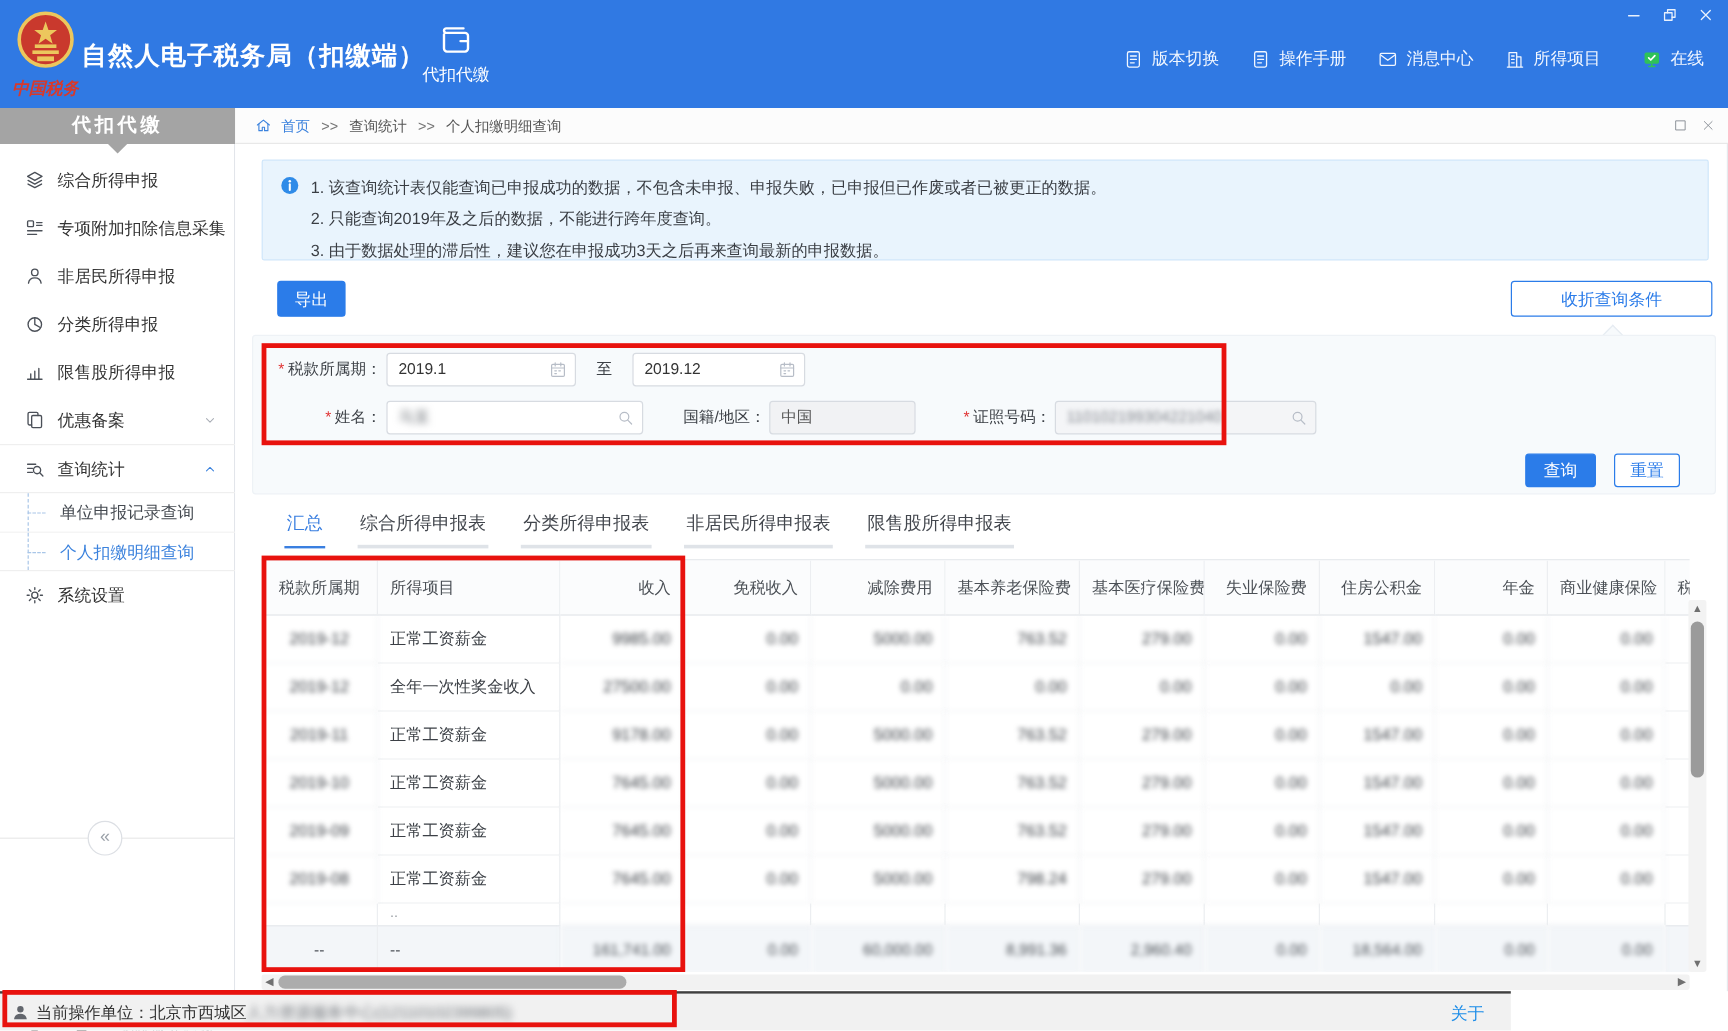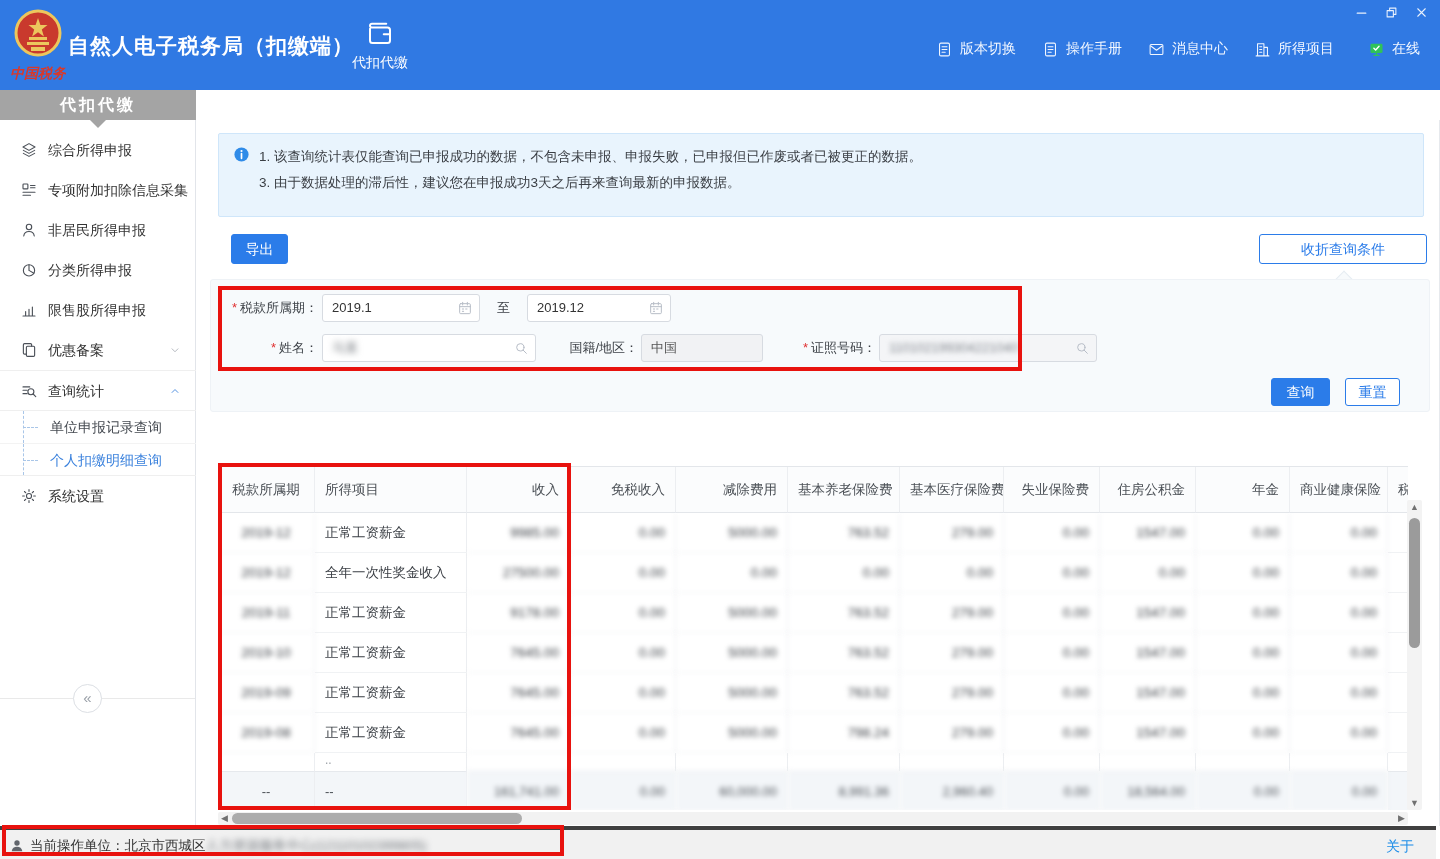--- a/index.html
+++ b/index.html
@@ -105,21 +105,21 @@
 
   
   #vscroll{left:1407px;top:500px;width:15px;height:310px;background:#f3f3f3;border-radius:2px}
   #vscroll .arrow{position:absolute;left:0;width:15px;height:14px;color:#707070;text-align:center;font-size:9px;line-height:14px;cursor:pointer}
   #vscroll .thumb{position:absolute;left:2px;top:18px;width:11px;height:130px;background:#9b9b9b;border-radius:6px;cursor:pointer}
   #hscroll{left:218px;top:812px;width:1190px;height:13px;background:#f2f2f2;border-radius:2px}
   #hscroll .arrow{position:absolute;top:0;width:13px;height:13px;color:#707070;text-align:center;font-size:9px;line-height:13px;cursor:pointer}
   #hscroll .thumb{position:absolute;left:14px;top:1px;width:290px;height:11px;background:#acacac;border-radius:6px;cursor:pointer}
 
   
-  #statusbar{left:0;top:826px;width:1436px;height:33px;background:#f1f1f1;border-top:4px solid #404040;line-height:32px;font-size:13.5px;color:#333}
+  #statusbar{left:0;top:826px;width:1259px;height:33px;background:#f1f1f1;border-top:2px solid #404040;line-height:32px;font-size:13.5px;color:#333}
   #statusbar .person-ic{position:absolute;left:9px;top:8px;width:16px;height:16px}
   #status-text{position:absolute;left:30px;top:0;white-space:nowrap}
   #about-link{position:absolute;right:22px;top:0;color:#1d8de8;cursor:pointer;font-size:14px}
 
   
   .anno{position:absolute;border:4px solid #e8120e;z-index:60;pointer-events:none}
   #anno-filter{left:218px;top:286px;width:804px;height:85px}
   #anno-table{left:218px;top:463px;width:353px;height:347px}
   #anno-status{left:2px;top:825px;width:562px;height:31px}
 </style>
@@ -254,30 +254,50 @@
         <path d="M40 8C30 2 14 4 11 14c-2.5 8 5 11 13 12.5S38 31 36 39c-2.5 9-16 11-25 5" stroke="#4a4a4a" stroke-width="5" fill="none" stroke-linecap="round"></path>
         <rect x="46" y="4" width="8" height="22" rx="4" fill="#2e2e2e"></rect>
         <circle cx="50" cy="36" r="5" fill="#2e2e2e"></circle>
         <path d="M14 52c6 6 16 7 22 1" stroke="#4a4a4a" stroke-width="4" fill="none" stroke-linecap="round"></path>
       </svg>
       <span class="cap">纳税服务热线</span>
       
     </div>
   </div>
 
+  <div id="breadcrumb" class="abs">
+    <svg class="ic home-ic" viewBox="0 0 24 24">
+      <path d="M4 11.5L12 5l8 6.5"></path>
+        <path d="M6 10.5V19h4.5v-4.5h3V19H18v-8.5"></path>
+      </svg>
+    <span class="home-link">首页</span>
+    <span class="sep">&gt;&gt;</span>
+    <span>查询统计</span>
+    <span class="sep">&gt;&gt;</span>
+    <span>个人扣缴明细查询</span>
+    <span id="bc-controls">
+      <svg class="ic" viewBox="0 0 24 24">
+          <rect x="5" y="5" width="14" height="14"></rect>
+        </svg>
+      <svg class="ic" viewBox="0 0 24 24">
+          <path d="M6 6l12 12M18 6L6 18"></path>
+        </svg>
+    </span>
+  </div>
 
   <div id="content" class="abs"></div>
 
   <div id="notice" class="abs">
     <svg class="info-ic" viewBox="0 0 24 24">
       <circle cx="12" cy="12" r="10" fill="#2f8be8" stroke="none"></circle>
       <path d="M12 10.8V17.4" stroke="#fff" stroke-width="2.4" stroke-linecap="round"></path>
       <circle cx="12" cy="7" r="1.5" fill="#fff" stroke="none"></circle>
       </svg>
     <div>1. 该查询统计表仅能查询已申报成功的数据，不包含未申报、申报失败，已申报但已作废或者已被更正的数据。</div>
+    <div>2. 只能查询2019年及之后的数据，不能进行跨年度查询。</div>
     <div>3. 由于数据处理的滞后性，建议您在申报成功3天之后再来查询最新的申报数据。</div>
   </div>
 
   <div id="btn-export" class="abs btn btn-primary">导出</div>
   <div id="btn-toggle" class="abs btn btn-outline">收折查询条件</div>
   <div id="toggle-notch" class="abs"></div>
 
   <div id="filter-panel" class="abs"></div>
 
   <div class="flabel" style="left:206px;top:294px;width:112px"><span class="req">*</span><span>税款所属期：</span></div>
@@ -314,20 +334,27 @@
     <span class="blur">110102199304221040</span>
     <svg class="ic f-ic" viewBox="0 0 24 24">
         <circle cx="11" cy="11" r="5.5"></circle>
         <path d="M15.2 15.2L20 20"></path>
       </svg>
   </div>
 
   <div id="btn-query" class="abs btn btn-primary">查询</div>
   <div id="btn-reset" class="abs btn btn-outline">重置</div>
 
+  <div id="tabs" class="abs">
+      <span class="tab active">汇总</span>
+      <span class="tab">综合所得申报表</span>
+      <span class="tab">分类所得申报表</span>
+      <span class="tab">非居民所得申报表</span>
+      <span class="tab">限售股所得申报表</span>
+    </div>
 
   <div id="table-viewport" class="abs">
     <div id="grid">
         <div class="trow thead-row">
           <div class="tcell" style="width: 97px; text-align: center;">税款所属期</div>
           <div class="tcell" style="width: 152px; text-align: left;">所得项目</div>
           <div class="tcell" style="width: 103px; text-align: right;">收入</div>
           <div class="tcell" style="width: 106px; text-align: right;">免税收入</div>
           <div class="tcell" style="width: 112px; text-align: right;">减除费用</div>
           <div class="tcell" style="width: 112px; text-align: right;">基本养老保险费</div>

